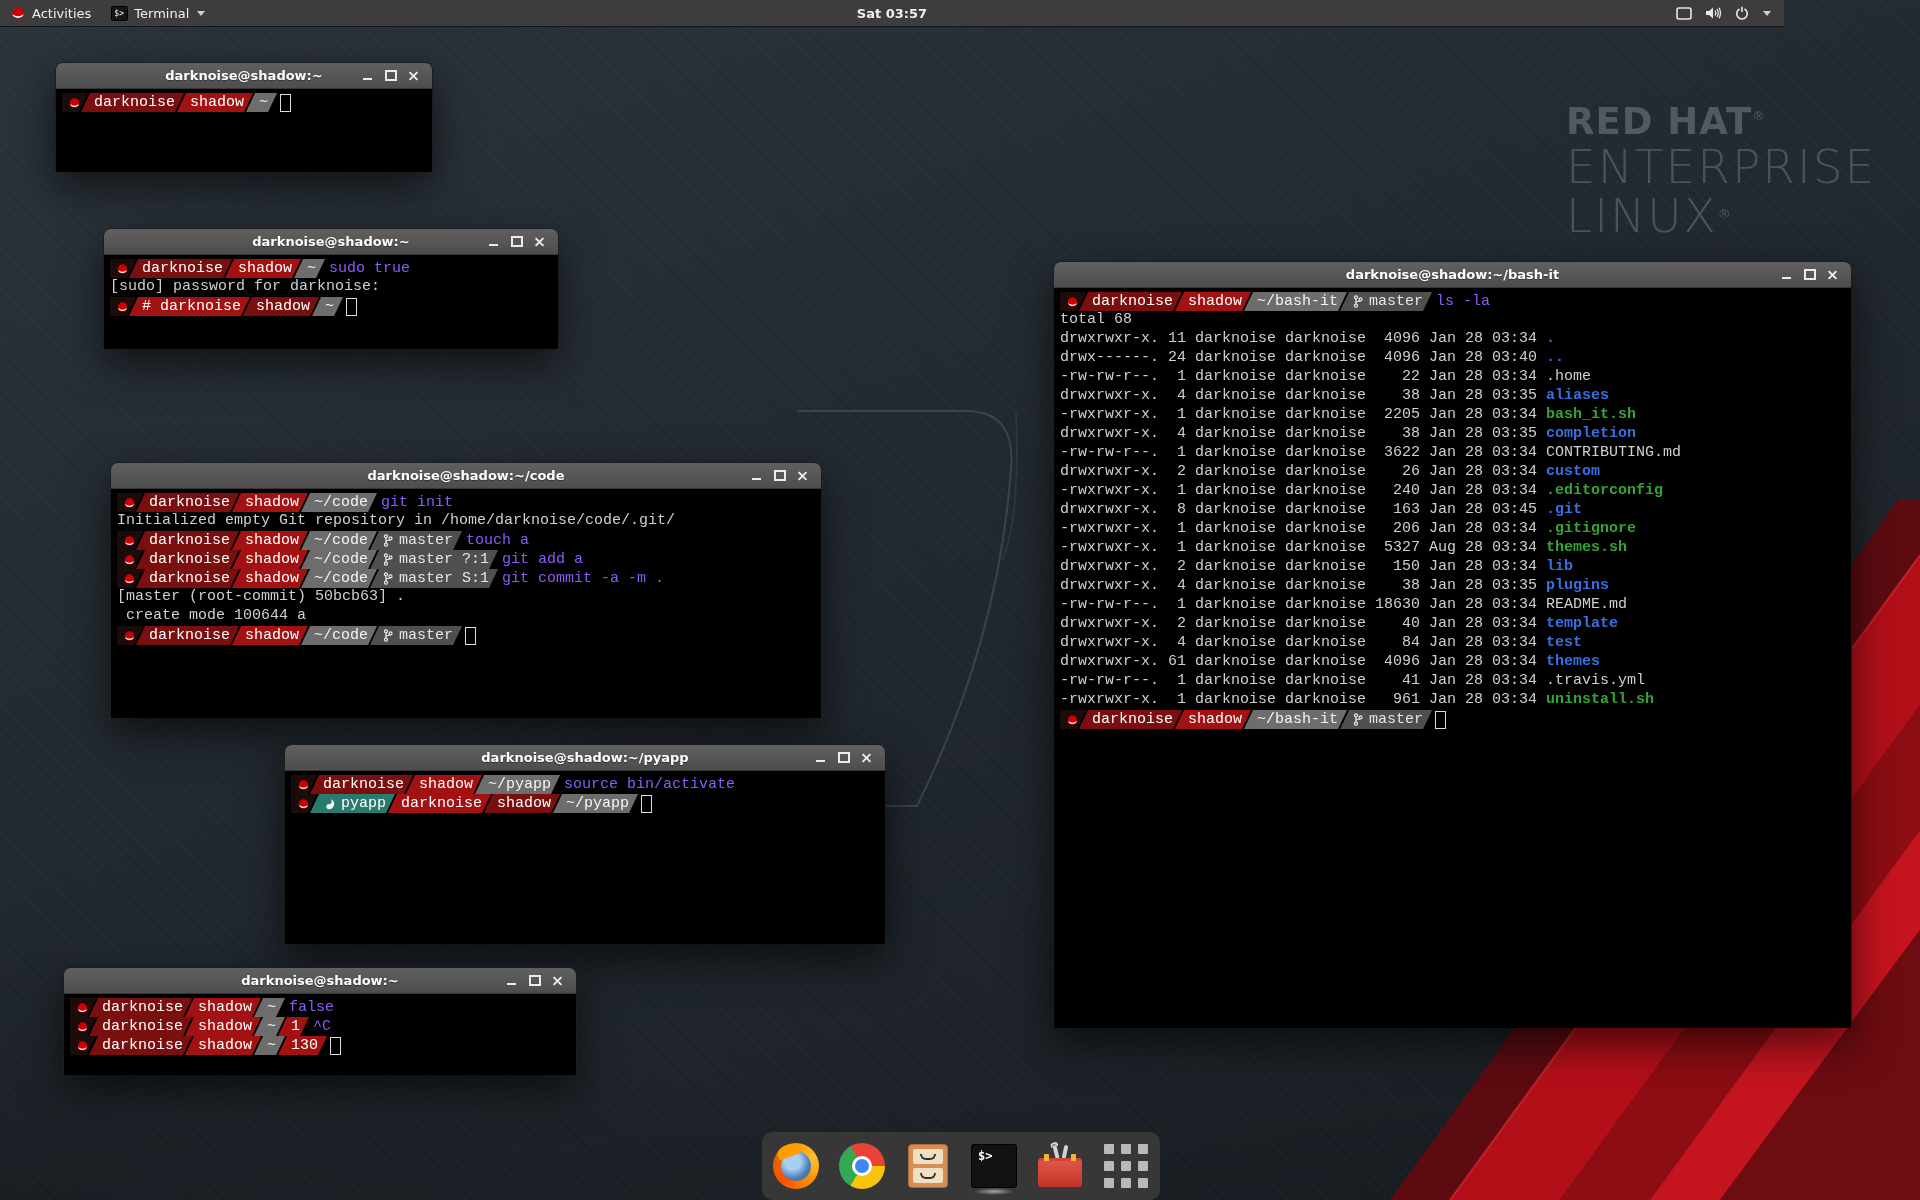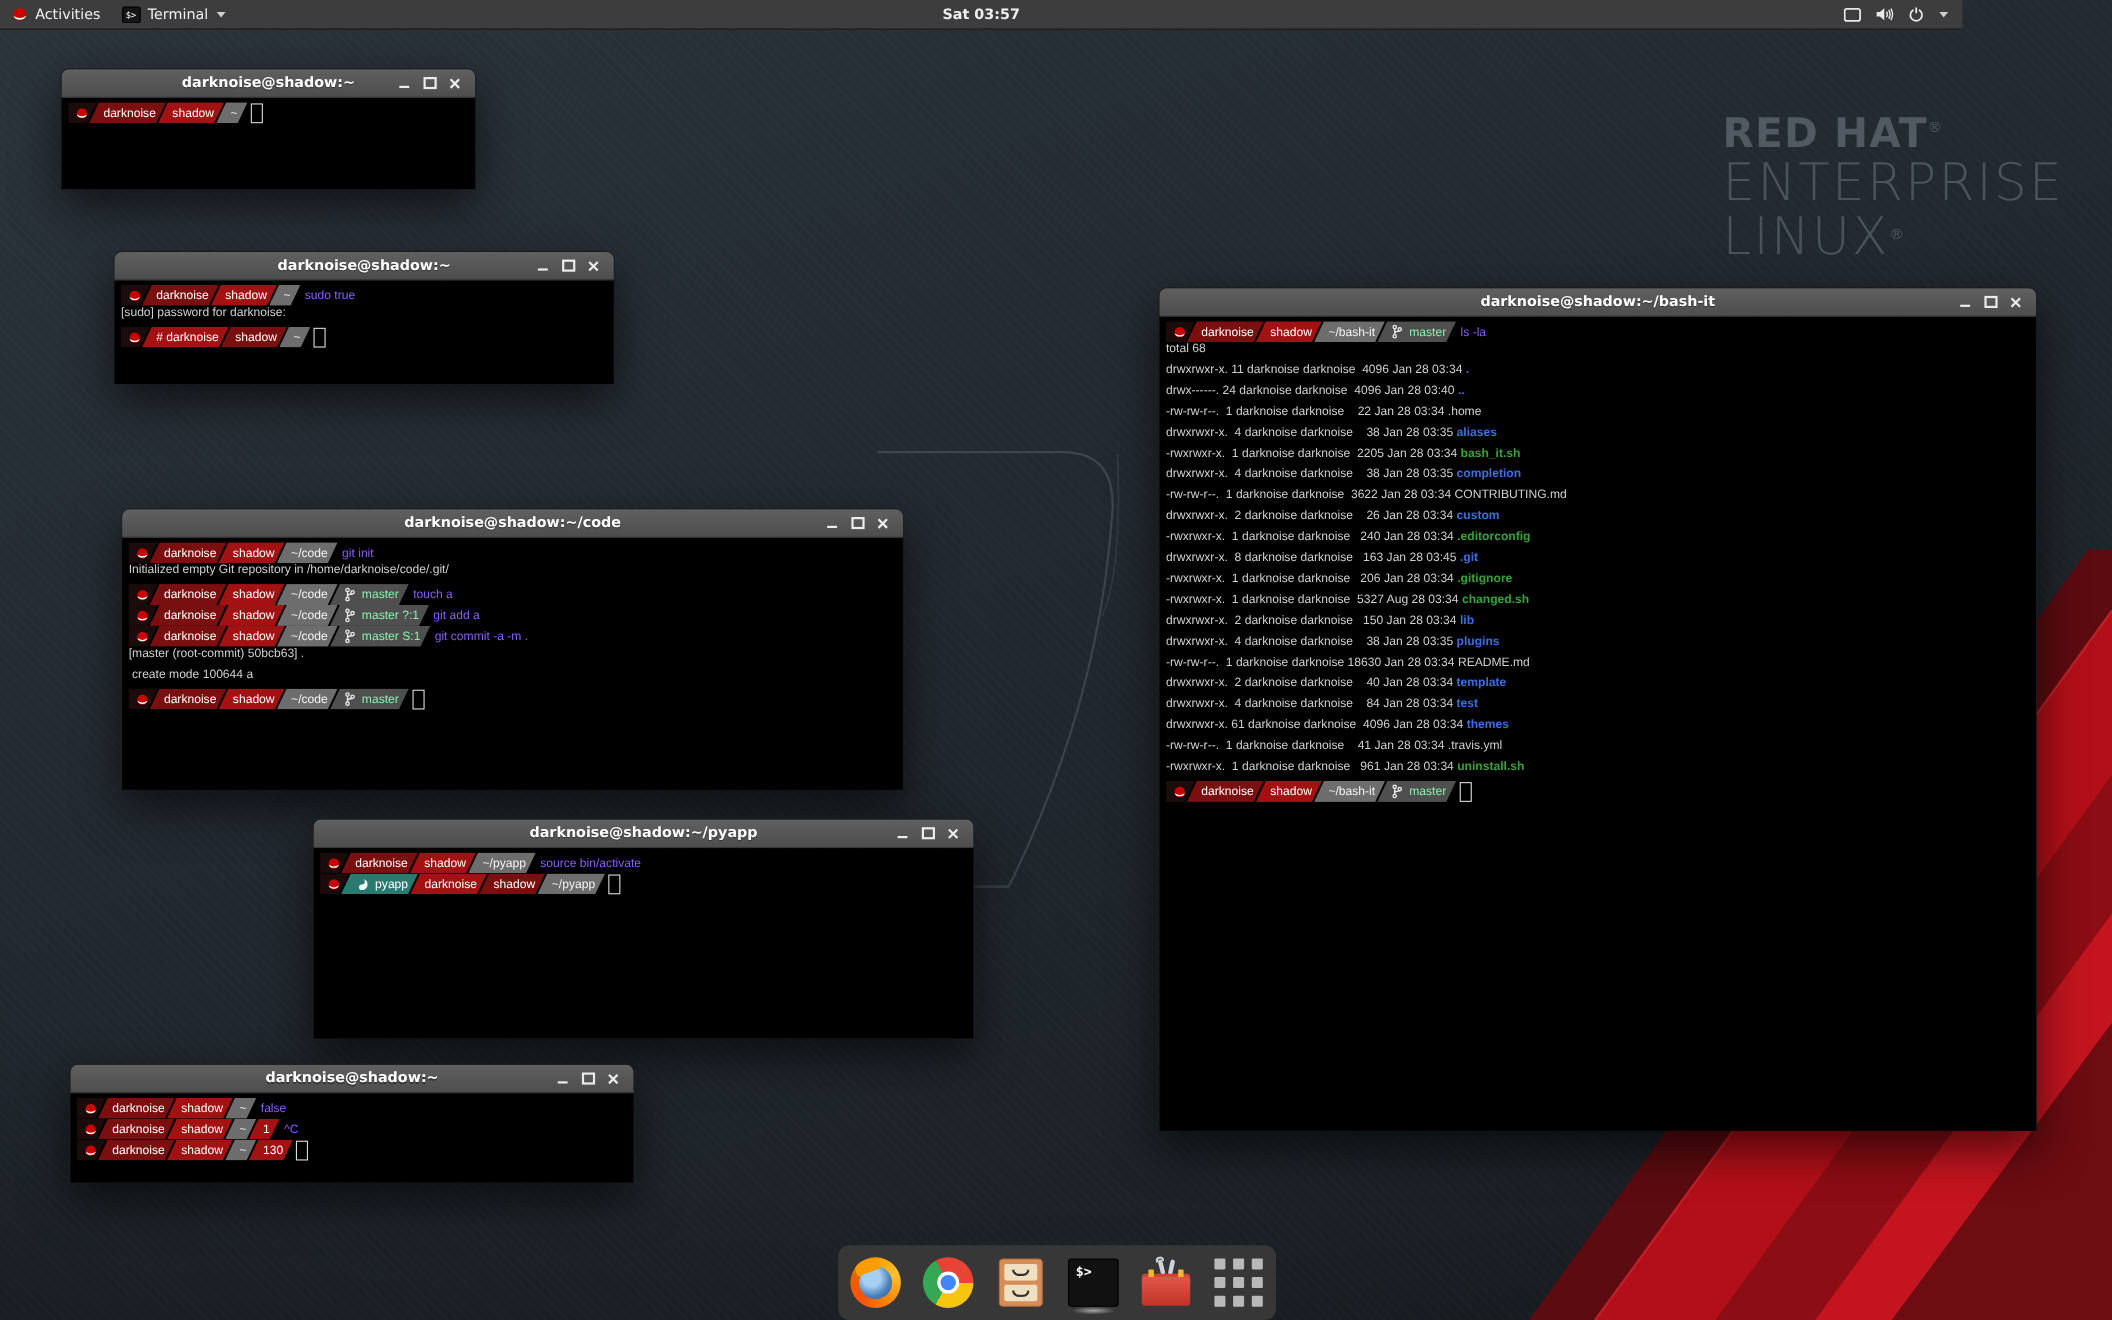--- a/index.html
+++ b/index.html
@@ -33,29 +33,29 @@
   .titlebar{height:25px;background:linear-gradient(#606060,#4d4d4d);border-radius:7px 7px 0 0;border-bottom:1px solid #363636;position:relative;display:flex;align-items:center;justify-content:center;}
   .title{font-size:13px;font-weight:bold;color:#fff;text-shadow:0 1px 1px rgba(0,0,0,.4);}
   .winbtns{position:absolute;right:7px;top:0;height:25px;display:flex;align-items:center;}
   .wbtn{width:23px;height:18px;display:flex;align-items:center;justify-content:center;}
   .g-min{width:9px;height:2px;background:#ececec;margin-top:7px;}
   .g-max{width:8px;height:7px;border:2px solid #ececec;}
   .g-close{position:relative;width:11px;height:11px;}
   .g-close::before,.g-close::after{content:'';position:absolute;left:0;top:5px;width:11px;height:2px;background:#ececec;}
   .g-close::before{transform:rotate(45deg);} .g-close::after{transform:rotate(-45deg);}
   .term-body{background:var(--term-bg);height:calc(100% - 25px);box-sizing:border-box;padding:4px 6px 0 6px;overflow:hidden;
-    font-family:Liberation Sans, sans-serif;font-size:11px;color:var(--term-fg);}
+    font-family:Liberation Mono, monospace;font-size:15px;color:var(--term-fg);}
   .tline{display:flex;align-items:stretch;height:19px;white-space:pre;}
   .tout{color:var(--term-fg);}
   .seg{display:flex;align-items:center;gap:6px;padding:0 9px 0 13px;margin-right:-7px;color:#fff;
        clip-path:polygon(9px 0,100% 0,calc(100% - 9px) 100%,0 100%);}
   .seg.first{clip-path:polygon(0 0,100% 0,calc(100% - 9px) 100%,0 100%);padding-left:6px;}
   .s-hat{background:var(--hat-bg);padding:0 7px 0 5px;}
   .s-rdark{background:var(--rdark);} .s-rbright{background:var(--rbright);}
-  .s-gray{background:var(--sgray);color:#f4f4f4;} .s-gdark{background:var(--sgdark);color:#86efac;}
+  .s-gray{background:var(--sgray);color:#f4f4f4;} .s-gdark{background:var(--sgdark);color:#e5e5e5;}
   .s-teal{background:var(--steal);}
   .cap{width:0;height:0;border-top:9.5px solid transparent;border-bottom:9.5px solid transparent;border-left:10px solid transparent;margin-left:-8px;} .cap-rbright{border-left-color:var(--rbright);}
   .cap-gray{border-left-color:var(--sgray);} .cap-gdark{border-left-color:var(--sgdark);}
   .cmd{margin-left:9px;color:#8b5cf6;display:flex;align-items:center;}
   .cursor{width:9px;height:16px;border:1px solid #dcdcdc;margin-left:8px;align-self:center;}
   .picon svg{display:block;}
   .fn-dir{color:var(--dir);font-weight:bold;} .fn-exec{color:var(--exec);font-weight:bold;} .fn-plain{color:var(--term-fg);}
   
   #win0{left:55px;top:62px;width:376px;height:108px;}
   #win1{left:103px;top:228px;width:454px;height:119px;}
@@ -367,21 +367,21 @@
       <div class="tline"><span class="tout">drwx------. 24 darknoise darknoise  4096 Jan 28 03:40 </span><span class="fn-dir">..</span></div>
       <div class="tline"><span class="tout">-rw-rw-r--.  1 darknoise darknoise    22 Jan 28 03:34 </span><span class="fn-plain">.home</span></div>
       <div class="tline"><span class="tout">drwxrwxr-x.  4 darknoise darknoise    38 Jan 28 03:35 </span><span class="fn-dir">aliases</span></div>
       <div class="tline"><span class="tout">-rwxrwxr-x.  1 darknoise darknoise  2205 Jan 28 03:34 </span><span class="fn-exec">bash_it.sh</span></div>
       <div class="tline"><span class="tout">drwxrwxr-x.  4 darknoise darknoise    38 Jan 28 03:35 </span><span class="fn-dir">completion</span></div>
       <div class="tline"><span class="tout">-rw-rw-r--.  1 darknoise darknoise  3622 Jan 28 03:34 </span><span class="fn-plain">CONTRIBUTING.md</span></div>
       <div class="tline"><span class="tout">drwxrwxr-x.  2 darknoise darknoise    26 Jan 28 03:34 </span><span class="fn-dir">custom</span></div>
       <div class="tline"><span class="tout">-rwxrwxr-x.  1 darknoise darknoise   240 Jan 28 03:34 </span><span class="fn-exec">.editorconfig</span></div>
       <div class="tline"><span class="tout">drwxrwxr-x.  8 darknoise darknoise   163 Jan 28 03:45 </span><span class="fn-dir">.git</span></div>
       <div class="tline"><span class="tout">-rwxrwxr-x.  1 darknoise darknoise   206 Jan 28 03:34 </span><span class="fn-exec">.gitignore</span></div>
-      <div class="tline"><span class="tout">-rwxrwxr-x.  1 darknoise darknoise  5327 Aug 28 03:34 </span><span class="fn-exec">changed.sh</span></div>
+      <div class="tline"><span class="tout">-rwxrwxr-x.  1 darknoise darknoise  5327 Aug 28 03:34 </span><span class="fn-exec">themes.sh</span></div>
       <div class="tline"><span class="tout">drwxrwxr-x.  2 darknoise darknoise   150 Jan 28 03:34 </span><span class="fn-dir">lib</span></div>
       <div class="tline"><span class="tout">drwxrwxr-x.  4 darknoise darknoise    38 Jan 28 03:35 </span><span class="fn-dir">plugins</span></div>
       <div class="tline"><span class="tout">-rw-rw-r--.  1 darknoise darknoise 18630 Jan 28 03:34 </span><span class="fn-plain">README.md</span></div>
       <div class="tline"><span class="tout">drwxrwxr-x.  2 darknoise darknoise    40 Jan 28 03:34 </span><span class="fn-dir">template</span></div>
       <div class="tline"><span class="tout">drwxrwxr-x.  4 darknoise darknoise    84 Jan 28 03:34 </span><span class="fn-dir">test</span></div>
       <div class="tline"><span class="tout">drwxrwxr-x. 61 darknoise darknoise  4096 Jan 28 03:34 </span><span class="fn-dir">themes</span></div>
       <div class="tline"><span class="tout">-rw-rw-r--.  1 darknoise darknoise    41 Jan 28 03:34 </span><span class="fn-plain">.travis.yml</span></div>
       <div class="tline"><span class="tout">-rwxrwxr-x.  1 darknoise darknoise   961 Jan 28 03:34 </span><span class="fn-exec">uninstall.sh</span></div>
       <div class="tline"><span class="seg s-hat first"><span class="picon"><svg width="13" height="12" viewBox="0 0 18 14">
               <circle cx="9" cy="7" r="6.5" fill="#cc0000"></circle>

